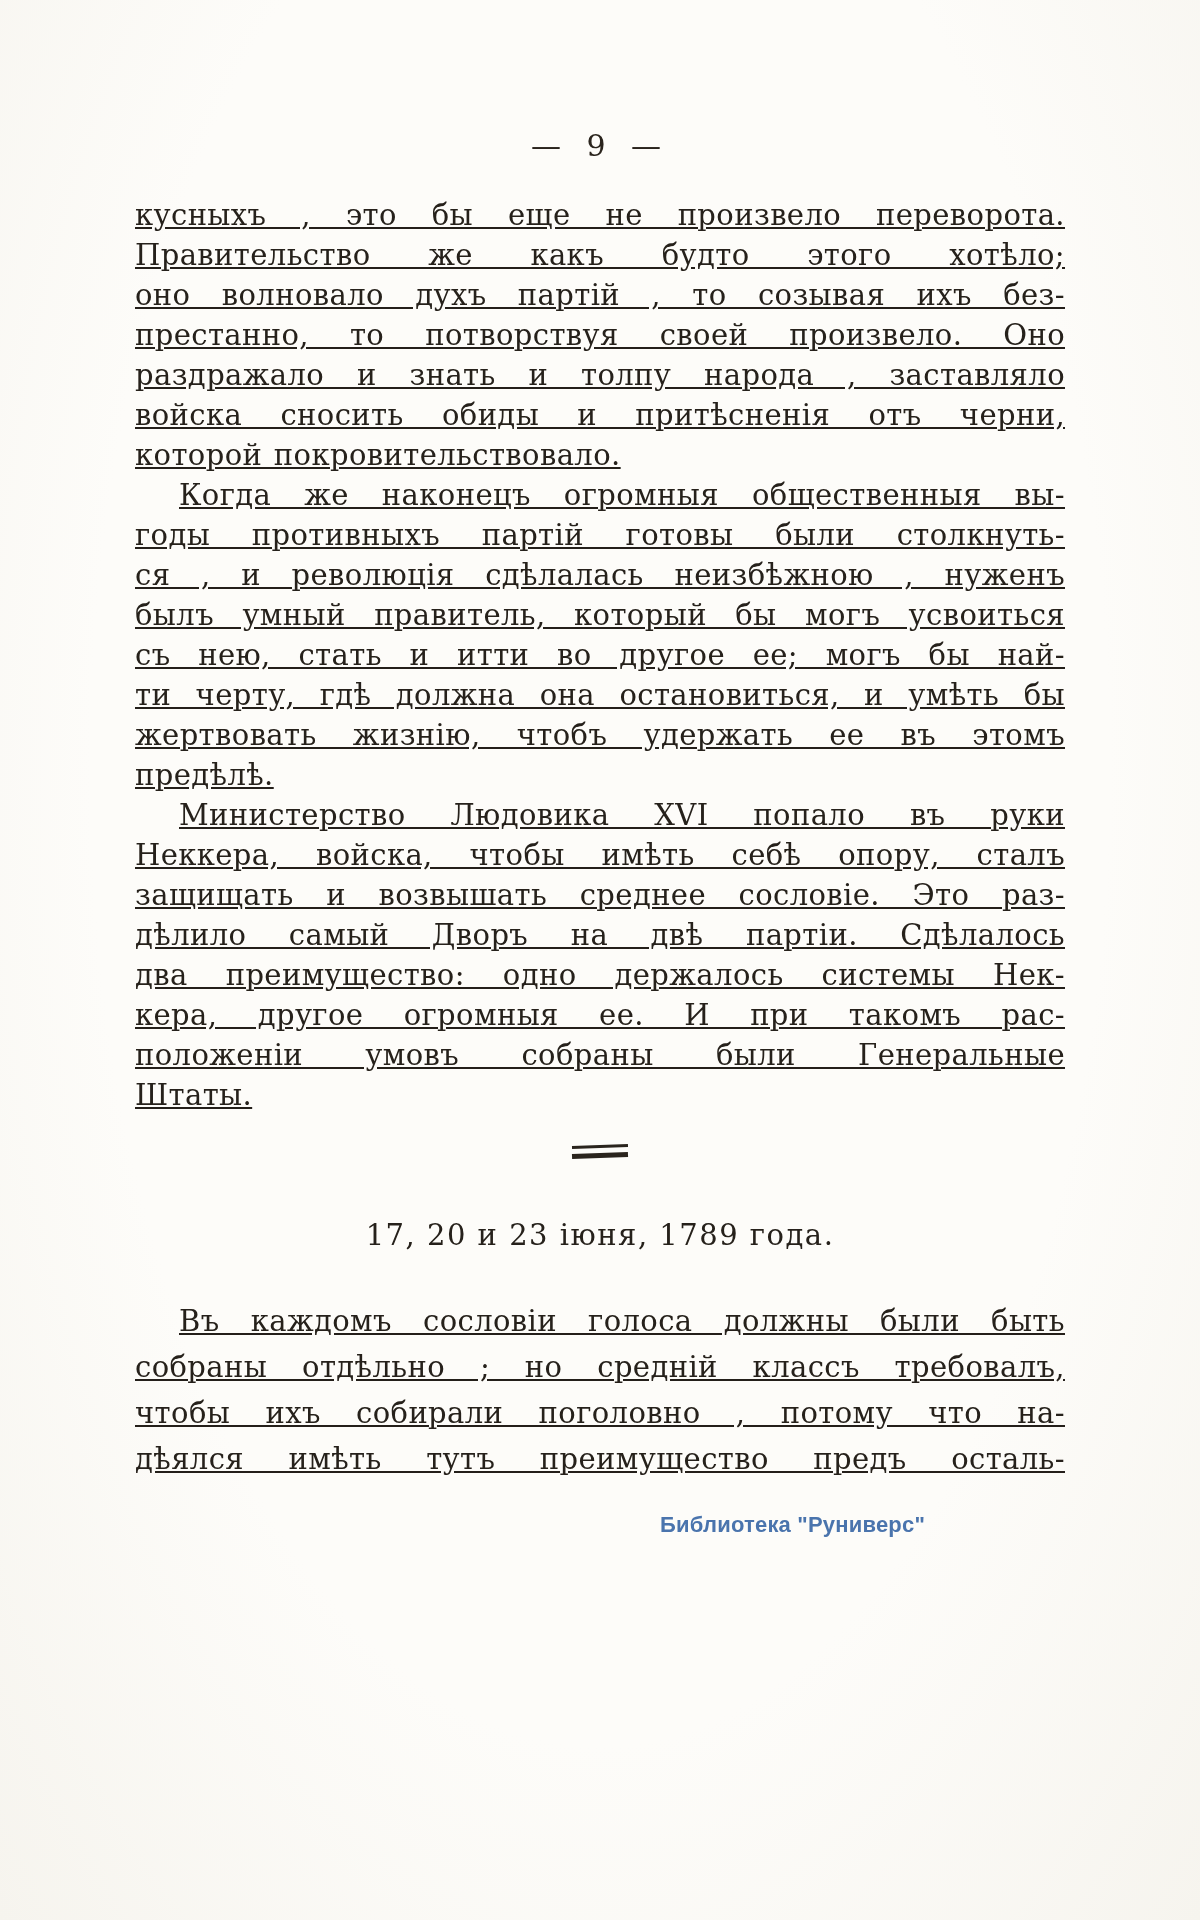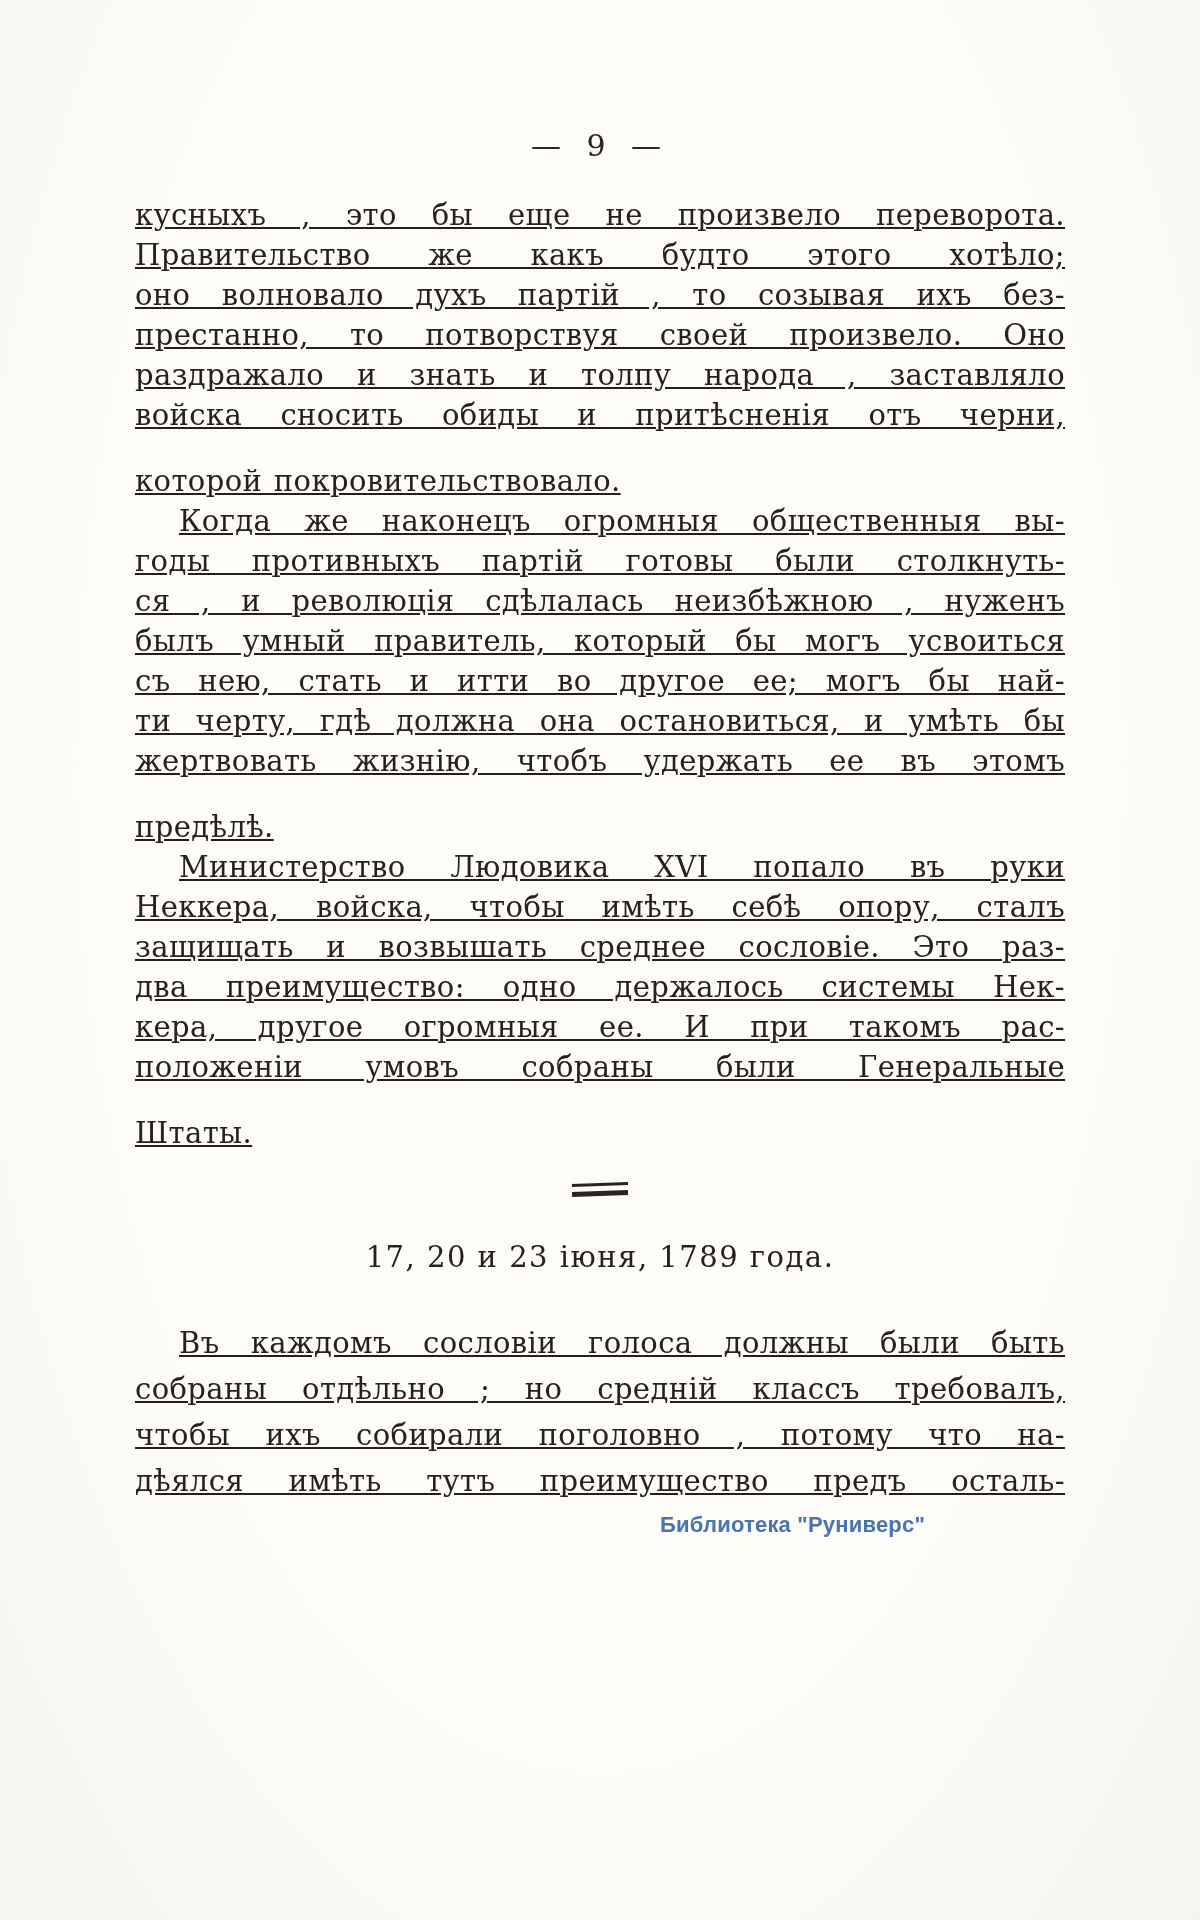--- a/index.html
+++ b/index.html
@@ -41,42 +41,41 @@
     text-align: justify;
     text-align-last: justify;
     white-space: normal;
     color: #26211b;
   }
   .line.indent {
     text-indent: 44px;
   }
   .line.last {
     text-align-last: left;
-    margin-top: 26px;
   }
   .content .paragraph:last-child .line {
     line-height: 46px;
   }
   .divider {
     width: 56px;
     margin: 30px auto 0 auto;
   }
   .divider .bar-top {
     height: 3px;
     background: #2a241d;
     margin-bottom: 5px;
     transform: rotate(-2deg);
   }
   .divider .bar-bottom {
     height: 5px;
     background: #2a241d;
     transform: rotate(-2deg);
   }
   .section-heading {
-    margin-top: 44px;
+    margin-top: 60px;
     text-align: center;
     font-size: 29px;
     letter-spacing: 1.5px;
     color: #26211b;
   }
   .section-heading + .paragraph {
     margin-top: 46px;
   }
   .watermark {
     position: absolute;
@@ -112,20 +111,21 @@
         <div class="line">былъ умный правитель, который бы могъ усвоиться</div>
         <div class="line">съ нею, стать и итти во другое ее; могъ бы най-</div>
         <div class="line">ти черту, гдѣ должна она остановиться, и умѣть бы</div>
         <div class="line">жертвовать жизнію, чтобъ удержать ее въ этомъ</div>
         <div class="line last">предѣлѣ.</div>
       </div>
       <div class="paragraph">
         <div class="line indent">Министерство Людовика XVI попало въ руки</div>
         <div class="line">Неккера, войска, чтобы имѣть себѣ опору, сталъ</div>
         <div class="line">защищать и возвышать среднее сословіе. Это раз-</div>
+        <div class="line">дѣлило самый Дворъ на двѣ партіи. Сдѣлалось</div>
         <div class="line">два преимущество: одно держалось системы Нек-</div>
         <div class="line">кера, другое огромныя ее. И при такомъ рас-</div>
         <div class="line">положеніи умовъ собраны были Генеральные</div>
         <div class="line last">Штаты.</div>
       </div>
       <div class="divider">
         <div class="bar-top"></div>
         <div class="bar-bottom"></div>
       </div>
       <div class="section-heading">17, 20 и 23 іюня, 1789 года.</div>

